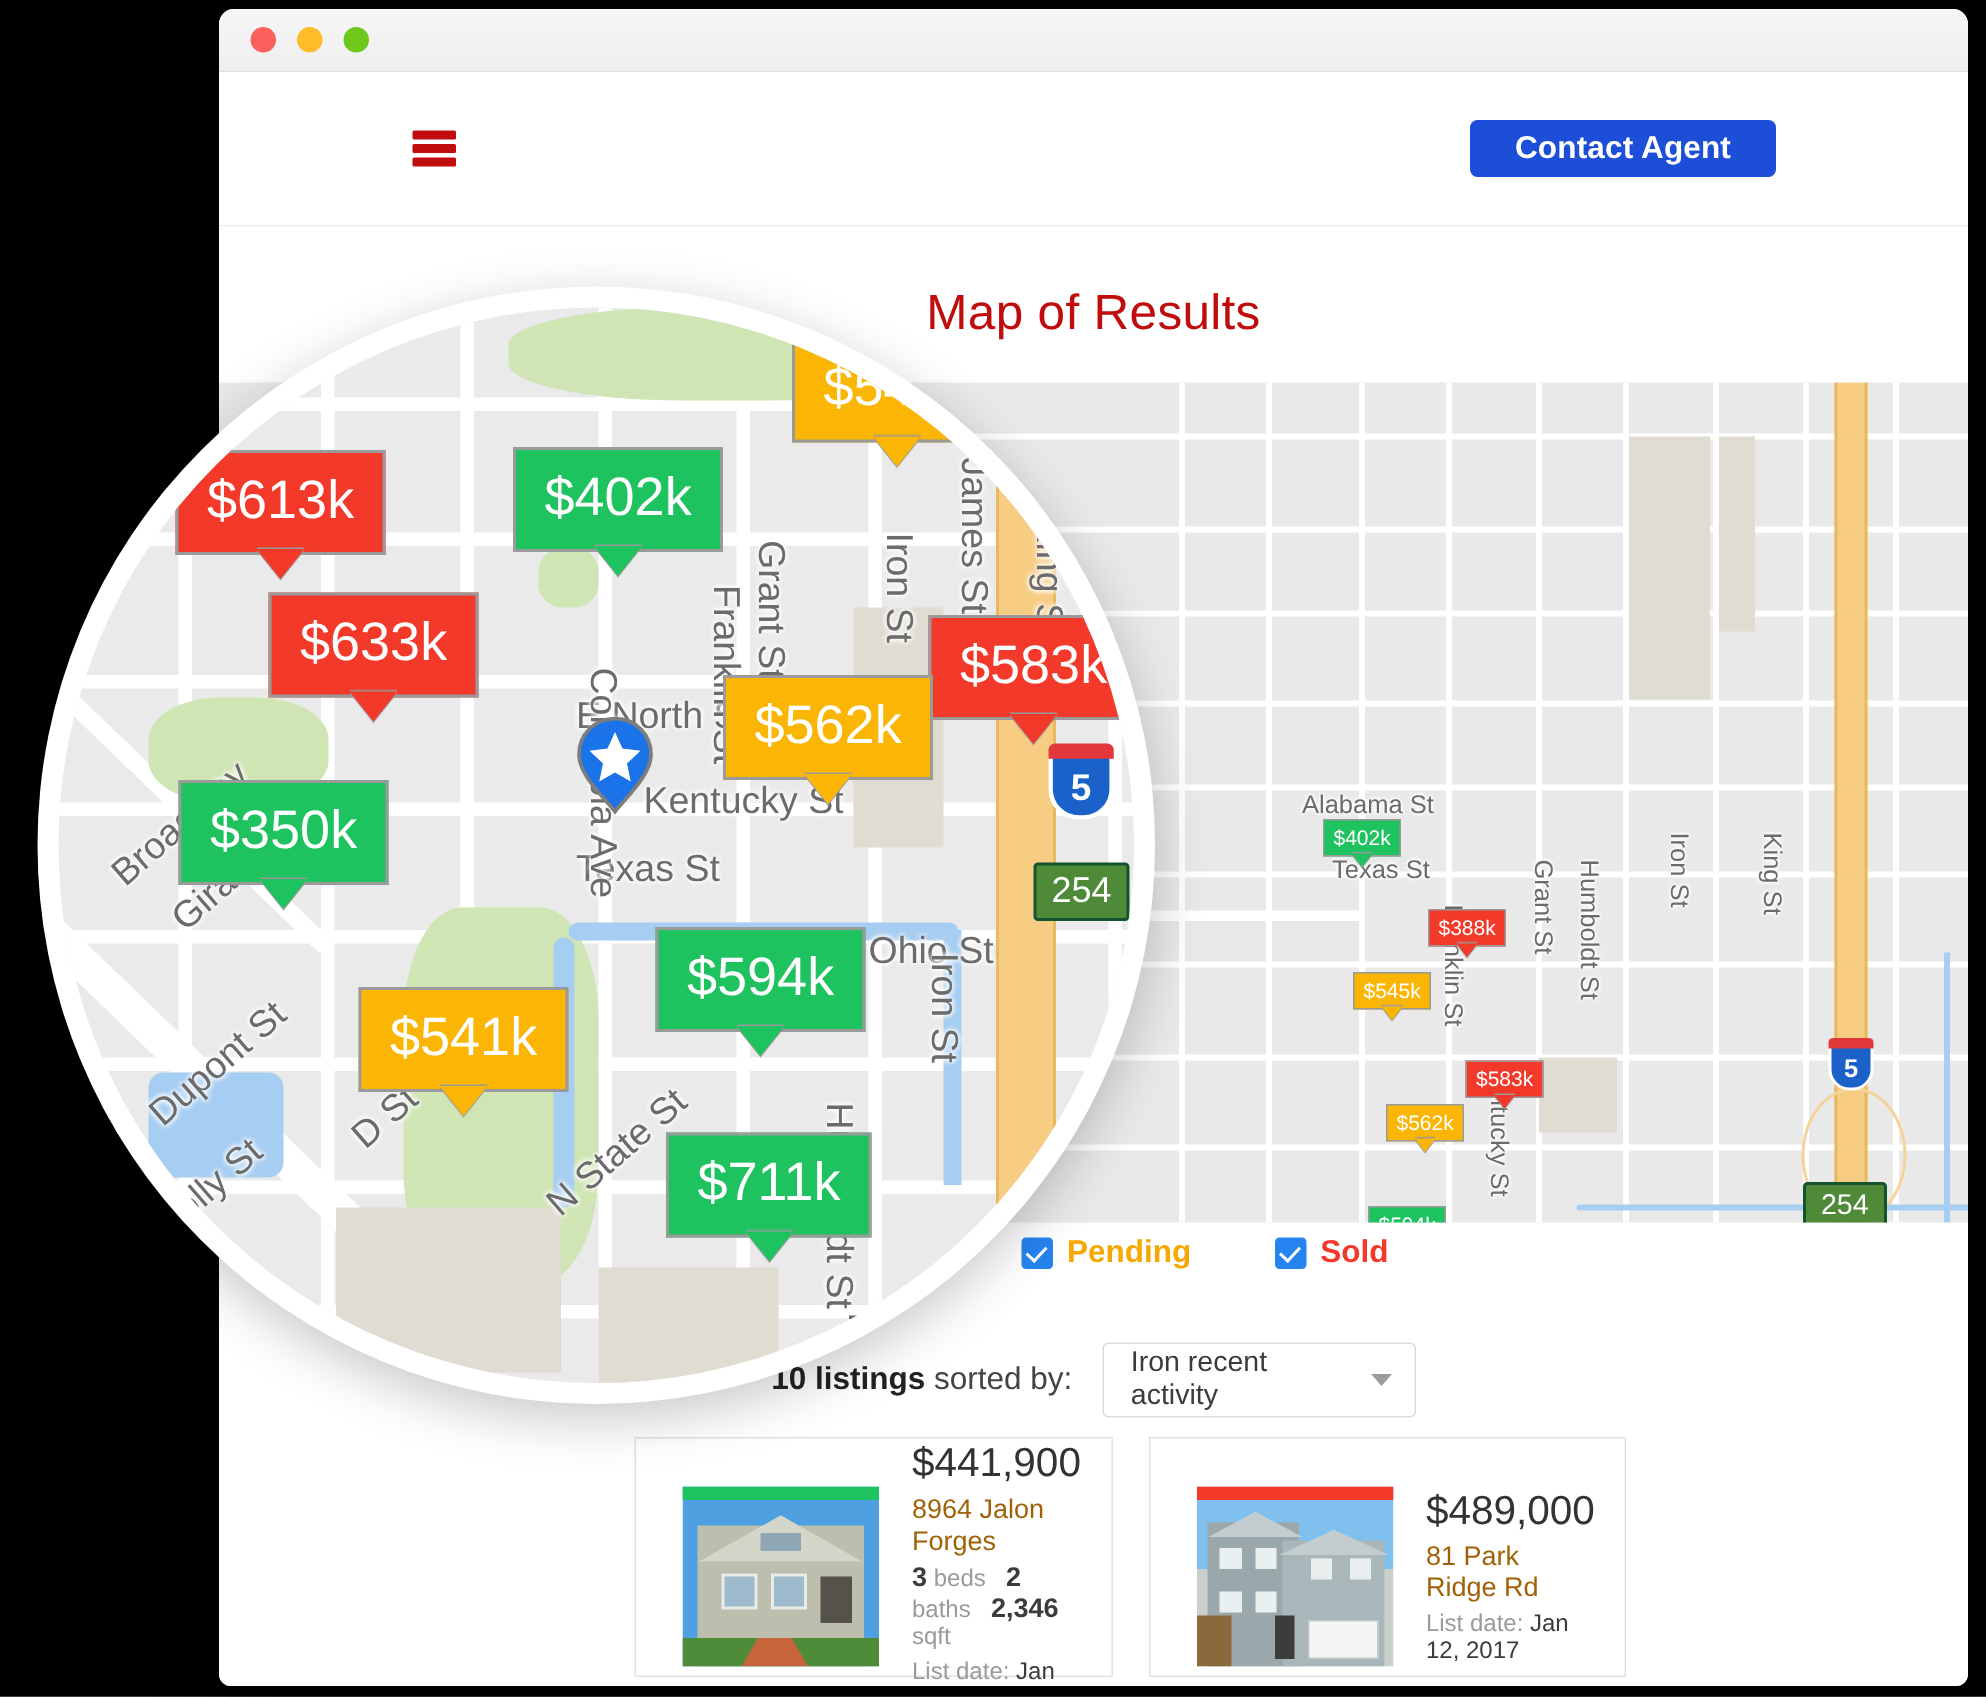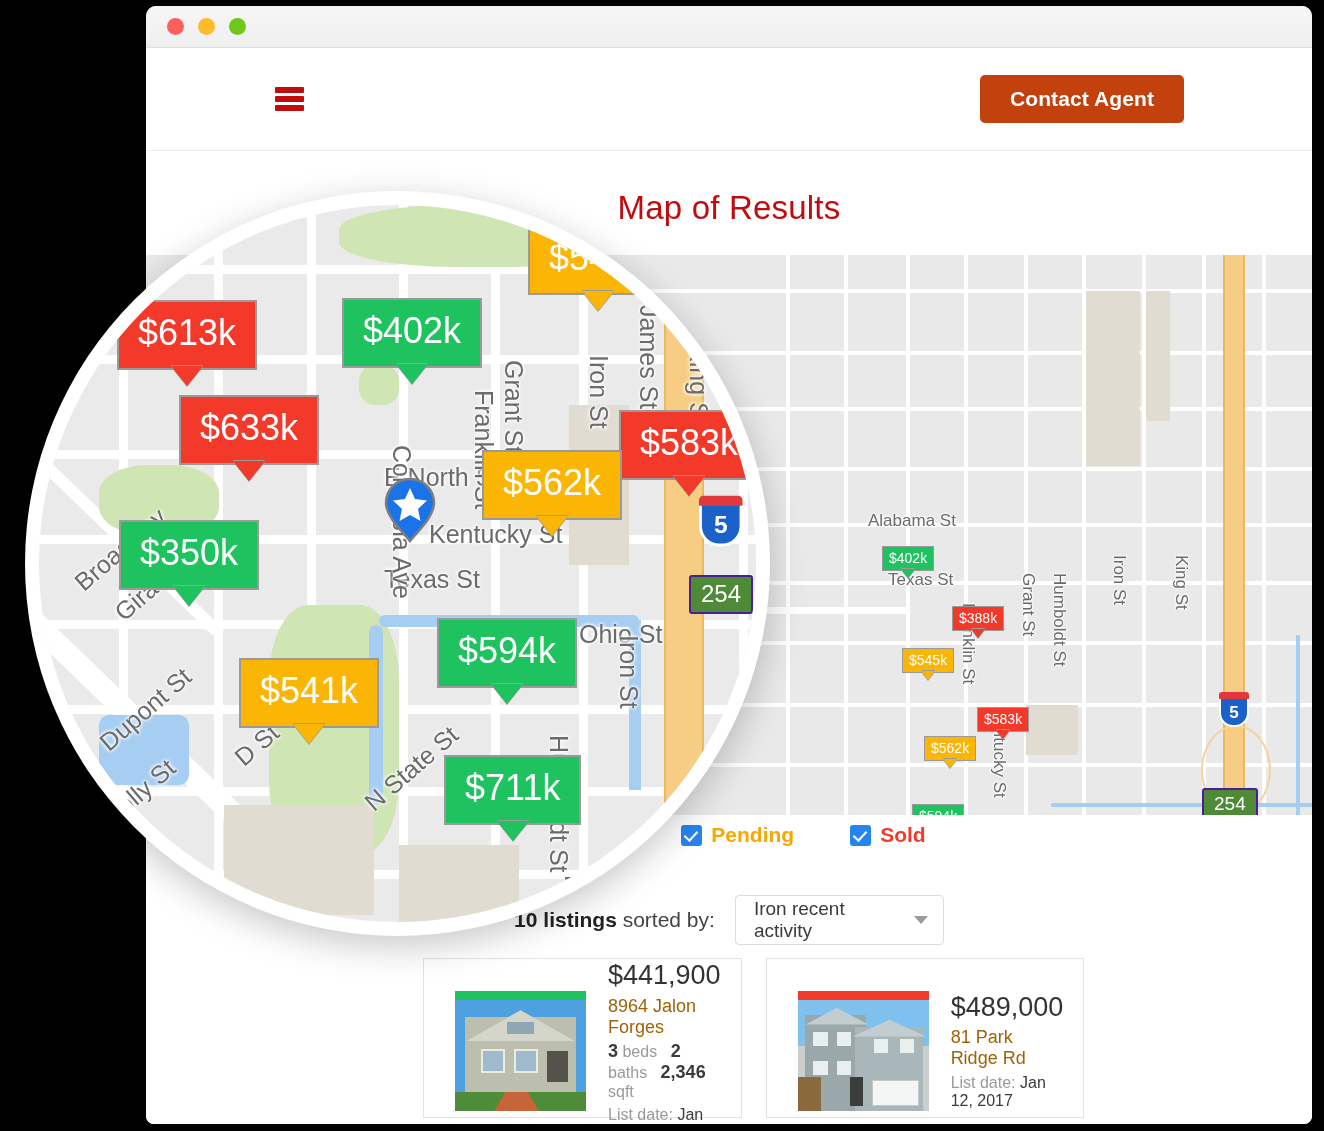--- a/index.html
+++ b/index.html
@@ -44,23 +44,23 @@
     position: absolute; left: 129px; top: 50%;
     transform: translateY(-50%);
     width: 29px; height: 24px;
     display: flex; flex-direction: column; justify-content: space-between;
     cursor: pointer; background: none; border: none; padding: 0;
   }
   #hamburger-button span { display: block; height: 6px; background: #c00c0c; border-radius: 1px; }
   #contact-agent-button {
     position: absolute; right: 128px; top: 50%;
     transform: translateY(-50%);
-    background: #c2410c; color: #fff;
+    background: #1d4ed8; color: #fff;
     border: none; border-radius: 5px;
-    padding: 0 30px; height: 48px;
+    padding: 0 30px; height: 38px;
     font-size: 21px; font-weight: bold;
     font-family: "Liberation Sans", sans-serif;
     cursor: pointer; letter-spacing: .1px;
   }
 
   
   #page-body { position: relative; background: #fff; height: 973px; }
 
   #page-title {
     text-align: center;
@@ -109,21 +109,21 @@
     padding-bottom: 4px;
     border-radius: 3px 3px 14px 14px;
     border: 2px solid #fff;
   }
   .shield-i5::before {
     content: ""; position: absolute; top: -5px; left: -2px; right: -2px;
     height: 7px; background: #e2383b; border-radius: 3px 3px 0 0;
   }
   .shield-254 {
     position: absolute; background: #4e8a37; color: #fff;
-    border: 2px solid #4c1d95; border-radius: 3px;
+    border: 2px solid #14532d; border-radius: 3px;
     font-size: 19px; padding: 3px 10px 4px;
     font-family: "Liberation Sans", sans-serif;
   }
 
   
   .marker {
     position: absolute;
     color: #fff;
     border: 1.5px solid #9a9a9a;
     font-family: "Liberation Sans", sans-serif;
@@ -316,21 +316,21 @@
 
         <div class="hwy" style="left:1077px; top:0; width:22px; height:480px"></div>
         <div class="hwy" style="left:1077px; top:470px; width:22px; height:90px"></div>
         <div class="hwy-ramp" style="left:1055px; top:470px; width:70px; height:90px; background:none; border-color:#f4d49c;"></div>
 
         <div class="water" style="left:905px; top:548px; width:280px; height:4px; border-radius:2px"></div>
         <div class="water" style="left:1150px; top:380px; width:4px; height:180px"></div>
 
       </div>
 
-      <span class="street-label" style="left:722px; top:256px">Alabama St</span>
+      <span class="street-label" style="left:722px; top:272px">Alabama St</span>
       <span class="street-label" style="left:742px; top:315px">Texas St</span>
       <span class="street-label vert" style="left:872px; top:318px">Grant St</span>
       <span class="street-label vert" style="left:903px; top:318px">Humboldt St</span>
       <span class="street-label vert" style="left:963px; top:300px">Iron St</span>
       <span class="street-label vert" style="left:1025px; top:300px">King St</span>
 
       <span class="street-label vert" style="left:812px; top:348px">Franklin St</span>
       <span class="street-label vert" style="left:843px; top:452px">Kentucky St</span>
 
       <div class="shield-i5" style="left:1073px; top:440px">5</div>

